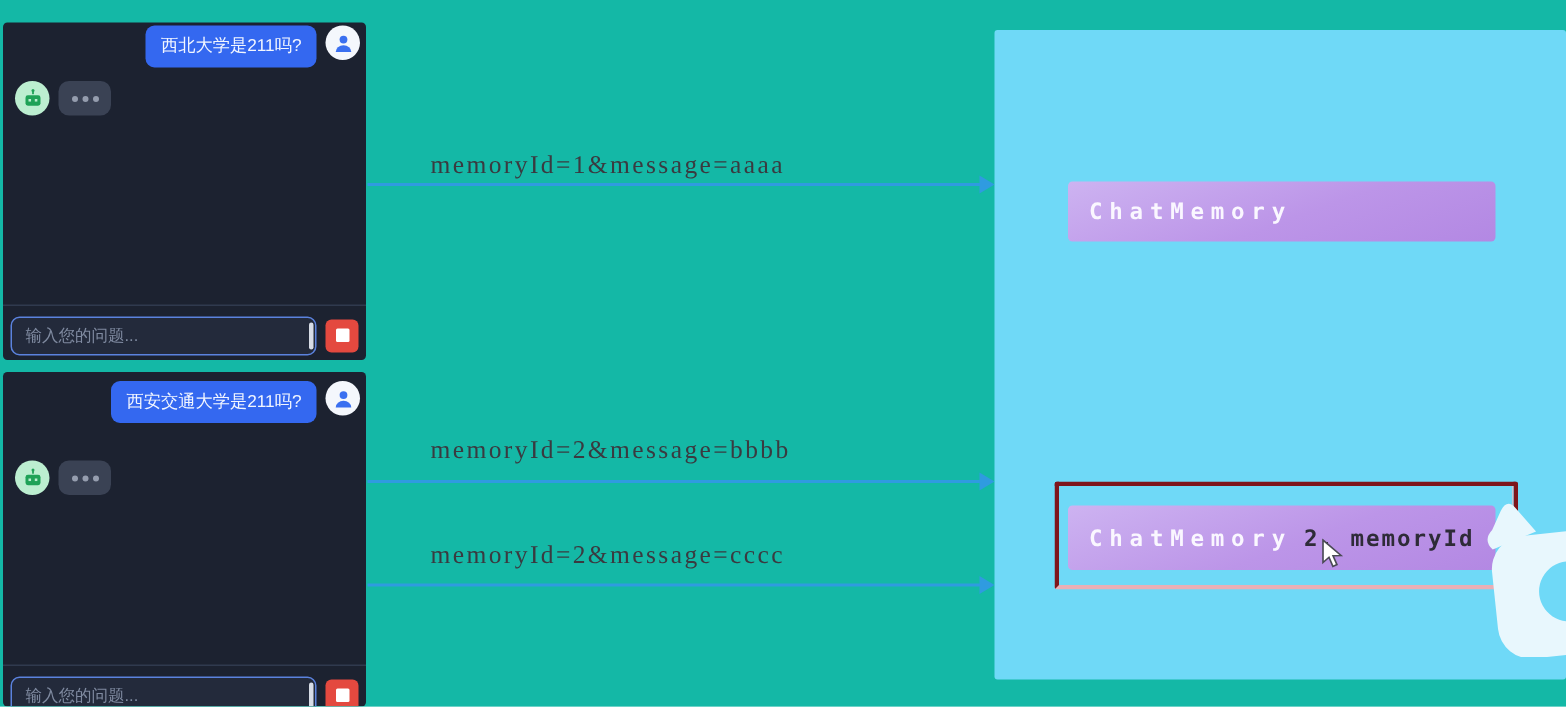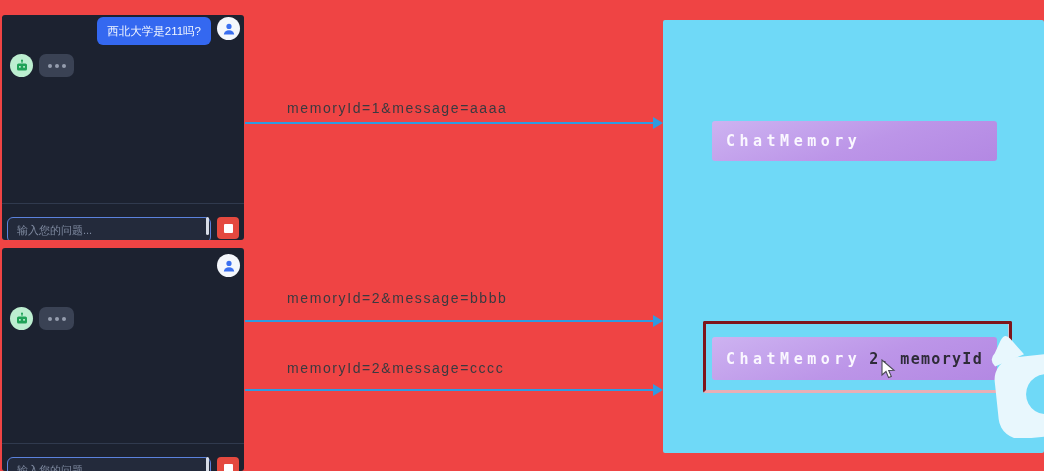--- a/index.html
+++ b/index.html
@@ -1,54 +1,54 @@
 <!DOCTYPE html>
 <html><head>
 <meta charset="utf-8">
 <style>
   * { margin:0; padding:0; box-sizing:border-box; }
   body { font-family:"Liberation Sans", sans-serif; background:#fff; }
-  .canvas { position:relative; width:1044px; height:471px; background:#ef4444; overflow:hidden; }
+  .canvas { position:relative; width:1044px; height:471px; background:#14b8a6; overflow:hidden; }
 
   
   .chat-panel { position:absolute; left:2px; width:242px; background:#1C2230; border-radius:3px; overflow:hidden; }
   #panel-1 { top:15px; height:225px; }
   #panel-2 { top:248px; height:223px; }
 
   .user-row { position:absolute; display:flex; gap:6px; align-items:flex-start; }
   .bubble { background:#3468F0; color:#F2F6FF; font-size:11.5px; line-height:14px;
             padding:7px 10px; border-radius:6px; white-space:nowrap; }
   .avatar { width:23px; height:23px; border-radius:50%; background:#F4F7FC;
             display:flex; align-items:center; justify-content:center; flex:0 0 auto; }
 
   .bot-row { position:absolute; display:flex; gap:6px; align-items:center; }
   .bot-avatar { width:23px; height:23px; border-radius:50%; background:#BCEED0;
                 display:flex; align-items:center; justify-content:center; flex:0 0 auto; }
   .typing { width:35px; height:23px; border-radius:7px; background:#3A4254;
             display:flex; align-items:center; justify-content:center; gap:3px; }
   .typing i { width:4px; height:4px; border-radius:50%; background:#959DAE; }
 
   .input-bar { position:absolute; left:0; right:0; height:40px; border-top:1px solid #303A4E;
-               display:flex; align-items:flex-start; padding:13px 5px; gap:6px; }
+               display:flex; align-items:center; padding:0 5px; gap:6px; }
   #panel-1 .input-bar { top:188px; }
   #panel-2 .input-bar { top:195px; }
   .question-input { flex:1 1 auto; min-width:0; height:26px; background:#232A3B;
                     border:1.5px solid #5B82DD; border-radius:6px; color:#7F8AA0;
                     font-size:11px; padding:0 9px; outline:none;
                     font-family:"Liberation Sans", sans-serif; }
   .question-input::placeholder { color:#7F8AA0; }
   .scroll-thumb { position:absolute; right:35px; width:3px; height:18px;
                   background:#D7DCE6; border-radius:2px; }
   .stop-btn { width:22px; height:22px; background:#E4493F; border:none; border-radius:4px;
               display:flex; align-items:center; justify-content:center; cursor:pointer; flex:0 0 auto; }
   .stop-btn i { display:block; width:9px; height:9px; background:#fff; border-radius:1px; }
 
   
-  .req-label { position:absolute; font-family:Liberation Sans, sans-serif;
-               font-size:14px; letter-spacing:1.6px; color:#3A3A40; white-space:nowrap; }
+  .req-label { position:absolute; font-family:Liberation Serif, serif;
+               font-size:17px; letter-spacing:1.6px; color:#3A3A40; white-space:nowrap; }
   .arrow-line { position:absolute; height:2px; background:#2F9BE0; }
   .arrow-head { position:absolute; width:0; height:0;
                 border-top:6px solid transparent; border-bottom:6px solid transparent;
                 border-left:10px solid #2F9BE0; }
 
   
   .memory-store { position:absolute; left:663px; top:20px; width:381px; height:433px;
                   background:#6FD9F7; border-radius:2px; }
   .mem-entry { position:absolute; left:49px; width:285px;
                background:linear-gradient(160deg, #CDB3F1 0%, #BC95E8 55%, #B388E3 100%);
@@ -101,20 +101,21 @@
       <input class="question-input" type="text" placeholder="输入您的问题..." style="">
       <span class="scroll-thumb"></span>
       <button class="stop-btn">
           <i></i>
         </button>
     </div>
   </div>
 
   <div class="chat-panel" id="panel-2">
     <div class="user-row" style="top:6px; right:4px;">
+      <div class="bubble">西安交通大学是211吗?</div>
       <div class="avatar">
         <svg width="14" height="14" viewBox="0 0 14 14">
             <circle cx="7" cy="4.4" r="2.6" fill="#3A6FF0"></circle>
             <path d="M1.8 12.6 a5.2 4.4 0 0 1 10.4 0 Z" fill="#3A6FF0"></path>
           </svg>
       </div>
     </div>
     <div class="bot-row" style="top:59px; left:8px;">
       <div class="bot-avatar">
         <svg width="14" height="14" viewBox="0 0 14 14">

